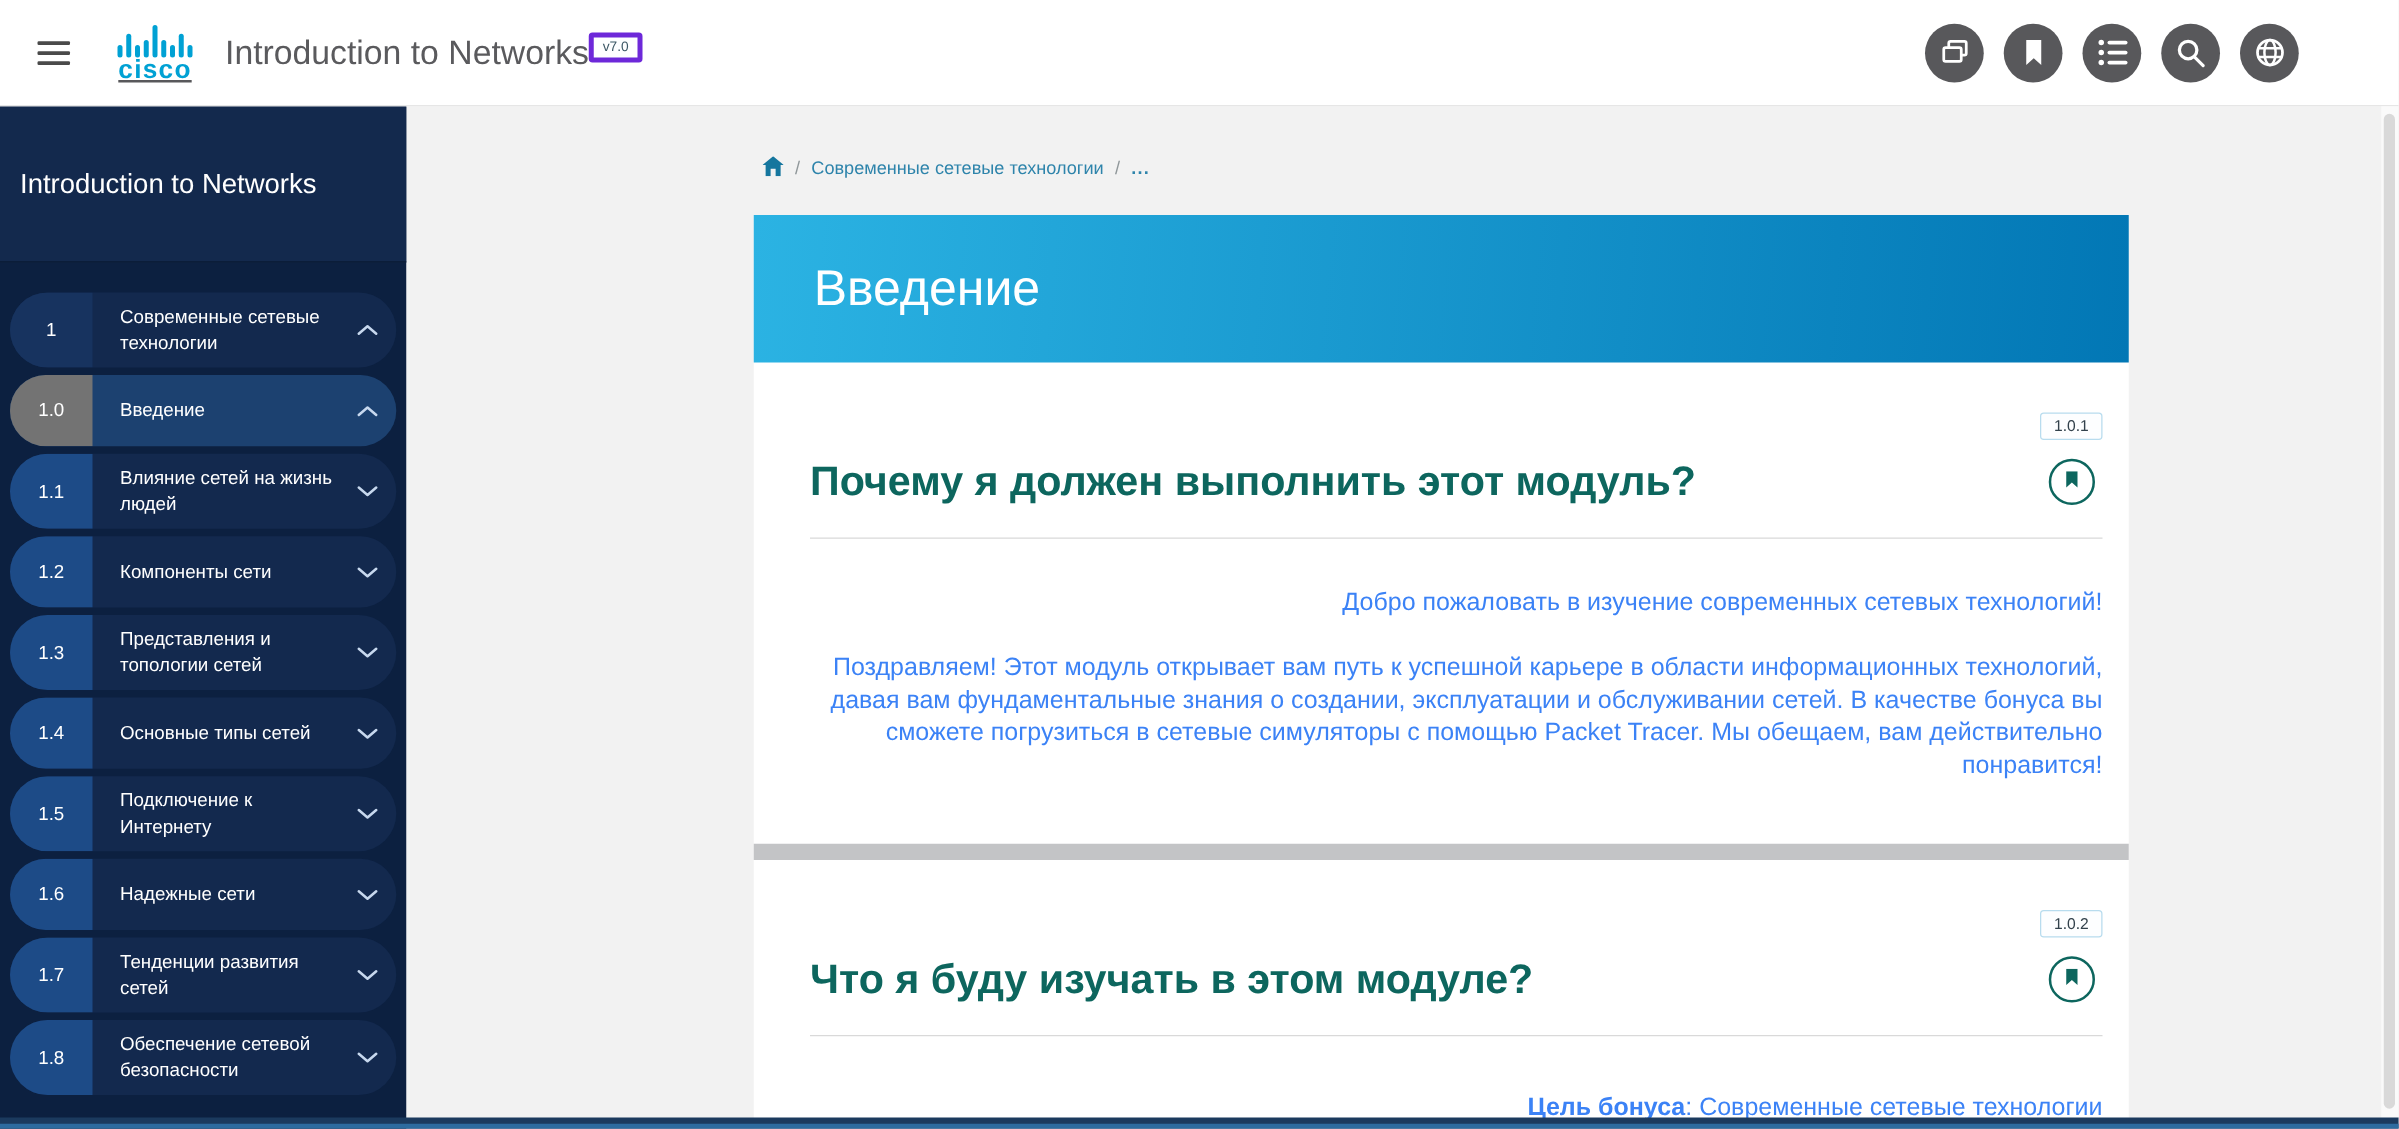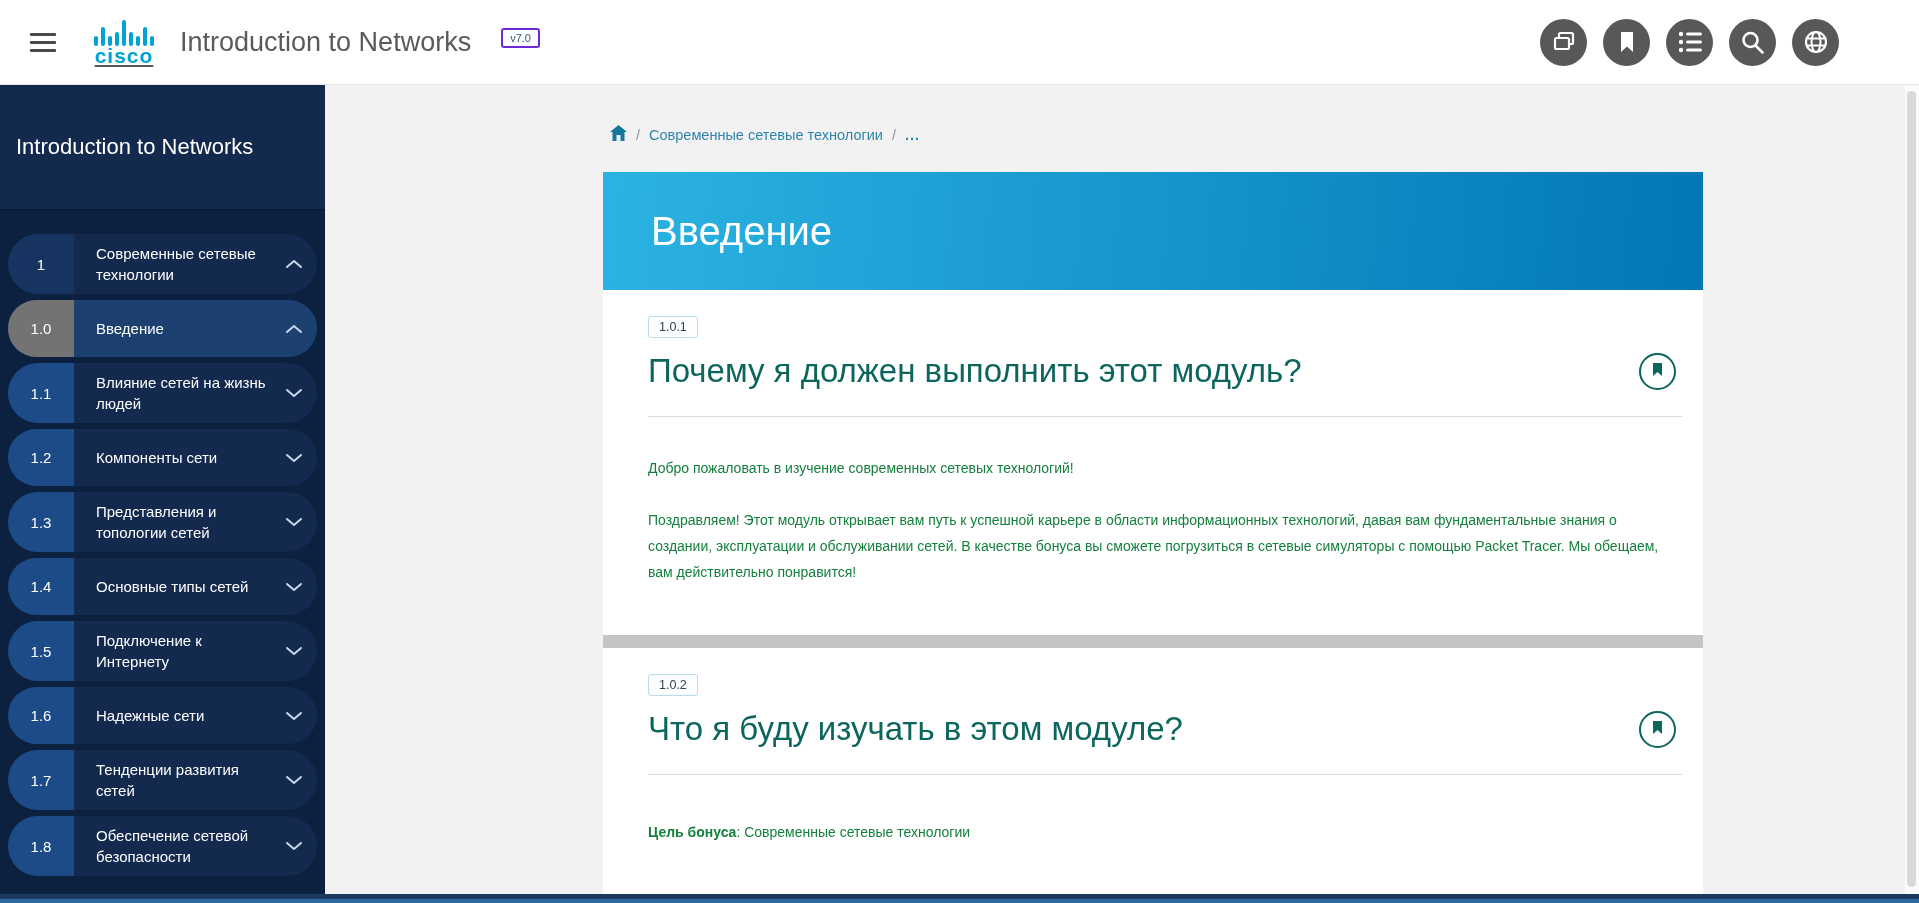--- a/index.html
+++ b/index.html
@@ -19,22 +19,22 @@
   }
   .hamburger { margin-left:30px; width:26px; cursor:pointer; }
   .hamburger span { display:block; height:3px; background:#4a4a4a; border-radius:1px; margin:5px 0; }
   .brand { margin-left:38px; display:flex; flex-direction:column; align-items:center;text-decoration:underline; }
   .brand-bars { display:flex; align-items:flex-end; height:27px; }
   .brand-bars i { display:block; width:4px; margin-right:3px; background:#00a1d4; border-radius:2px; }
   .brand-bars i:last-child { margin-right:0; }
   .brand-text { font-size:21px; font-weight:bold; color:#00a1d4; letter-spacing:1px; line-height:20px; }
   .app-title { margin-left:26px; font-size:27px; font-weight:300; color:#5a5a5d; }
   .ver-badge {
-    margin-left:30px; font-size:11px; color:#3c5866; background:#fdfeff;
-    border:2px solid #6d28d9; border-radius:3px; padding:2px 7px; margin-top:-8px;
+    margin-left:0; font-size:11px; color:#3c5866; background:#fdfeff;
+    border:4px solid #6d28d9; border-radius:3px; padding:2px 7px; margin-top:-8px;
   }
   .header-actions { margin-left:auto; margin-right:80px; display:flex; gap:16px; }
   .hbtn {
     width:47px; height:47px; border-radius:50%; background:#58585b;
     display:flex; align-items:center; justify-content:center; cursor:pointer; border:none;
   }
   .hbtn svg { display:block; }
 
   
   .sidebar {
@@ -76,34 +76,34 @@
   .breadcrumb a { color:#2e84ab; text-decoration:none; cursor:pointer; }
   .breadcrumb .dots { font-weight:bold; letter-spacing:1px; }
 
   .card { position:absolute; left:278px; top:87px; width:1100px; bottom:0; background:#ffffff; }
   .banner {
     height:118px; background:linear-gradient(95deg,#2bb3e3 0%,#0277b5 100%);
     display:flex; align-items:center; padding-left:48px;
   }
   .banner h2 { color:#fff; font-size:40px; font-weight:300; }
 
-  .section { padding:2px 21px 0 45px; }
+  .section { padding:16px 21px 0 45px;text-align:right; }
   .chip {
     display:inline-block; margin-top:24px; padding:3px 10px; font-size:12.5px;
     color:#33424c; background:#fdfeff; border:1px solid #b8dcee; border-radius:3px;
   }
   .heading-row { display:flex; align-items:center; justify-content:space-between; margin-top:14px; }
-  .heading-row h3 { font-size:33px; font-weight:400; color:#0d665e; }
+  .heading-row h3 { font-size:33px; font-weight:700; color:#0d665e; }
   .bm-btn {
     width:37px; height:37px; border-radius:50%; border:2px solid #0d665e;
     background:transparent; display:flex; align-items:center; justify-content:center;
     cursor:pointer; flex:0 0 37px; margin-right:6px;
   }
   .rule { border:none; border-top:1px solid #d9d9d9; margin-top:26px; }
-  .section p { font-size:14px; line-height:26px; color:#15803d; }
+  .section p { font-size:20px; line-height:26px; color:#3b82f6; }
   .p-first { margin-top:38px; }
   .p-next { margin-top:26px; }
   .section-gap { height:50px; }
   .big-divider { height:13px; background:#c3c4c6; }
   .lead { margin-top:44px; }
   .lead b { font-weight:bold; }
 
   
   .footer-bar {
     position:absolute; left:0; bottom:0; width:100%; height:9px;

